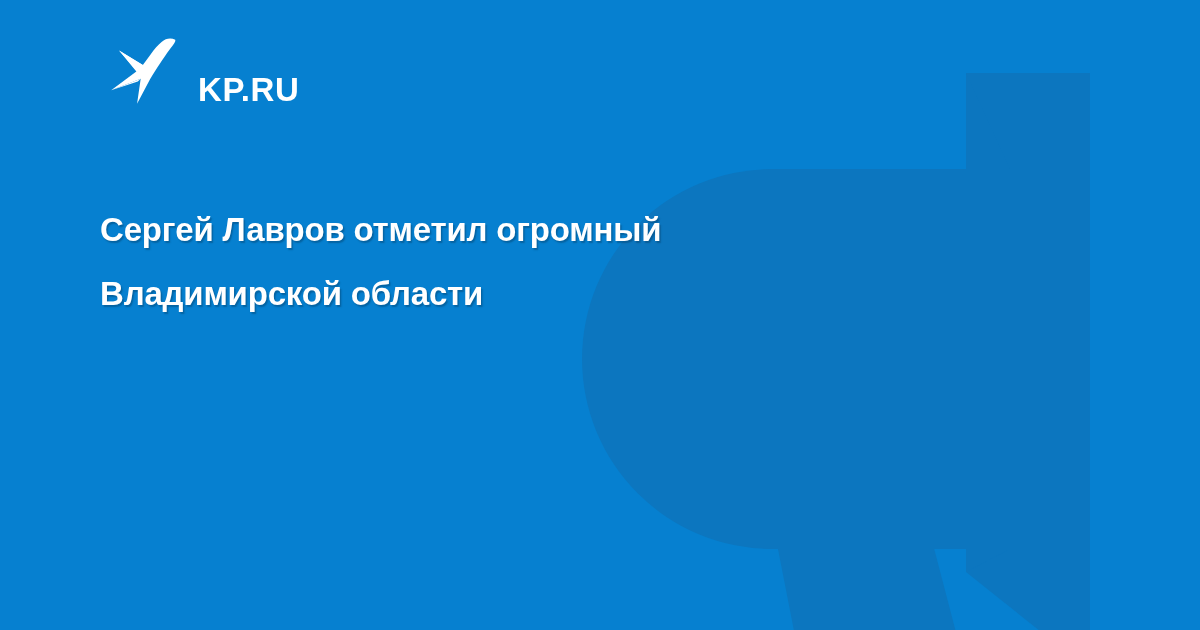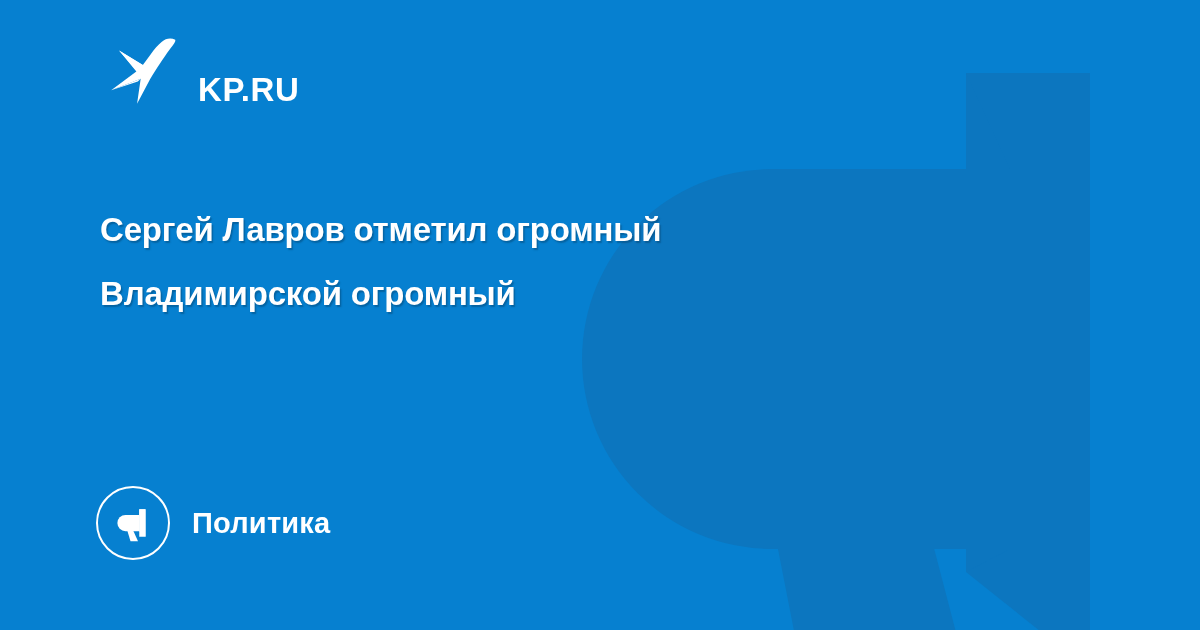--- a/index.html
+++ b/index.html
@@ -144,30 +144,17 @@
                  C66 48 76 33 84 22 C89 15 93 11 92 8 Z"></path>
         <path d="M47 43 L14 23 L41 54 Z"></path>
         <path d="M44 62 L3 78 L40 66 Z"></path>
       </g>
     </svg>
     <span id="brand-text">KP.RU</span>
   </div>
 
   <h1 id="headline">
     <span class="hl-line">Сергей Лавров отметил огромный</span>
-    <span class="hl-line">Владимирской огромный</span>
+    <span class="hl-line">Владимирской области</span>
   </h1>
 
-  <div id="category">
-    <div id="category-circle">
-      <svg id="category-megaphone" viewBox="0 0 64 64" xmlns="http://www.w3.org/2000/svg" aria-hidden="true">
-        <g fill="#ffffff">
-          <path d="M20 19 H42 V45 H20 A13 13 0 0 1 20 19 Z"></path>
-          <path d="M42 10 L52 10 L52 54 L42 45 Z"></path>
-          <path d="M42 10 L42 54 L52 54 L52 10 Z"></path>
-          <path d="M22 41 L31 41 L40 61 L28 61 Z"></path>
-        </g>
-      </svg>
-    </div>
-    <span id="category-label">Политика</span>
-  </div>
 
 </div>
 
 </body></html>

